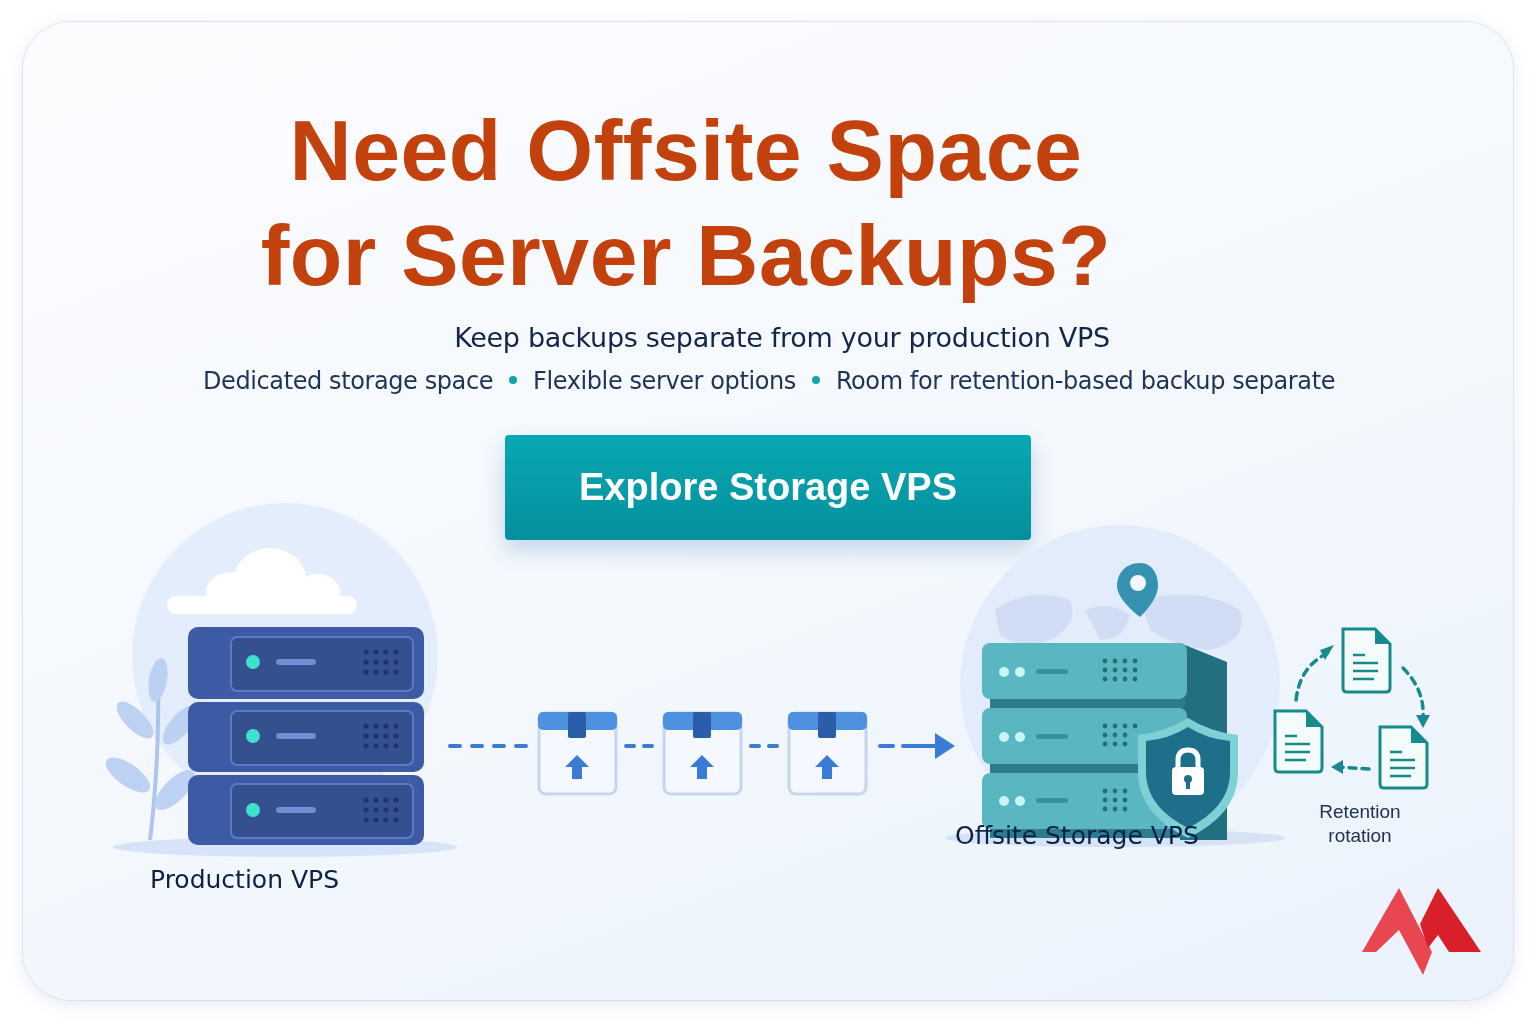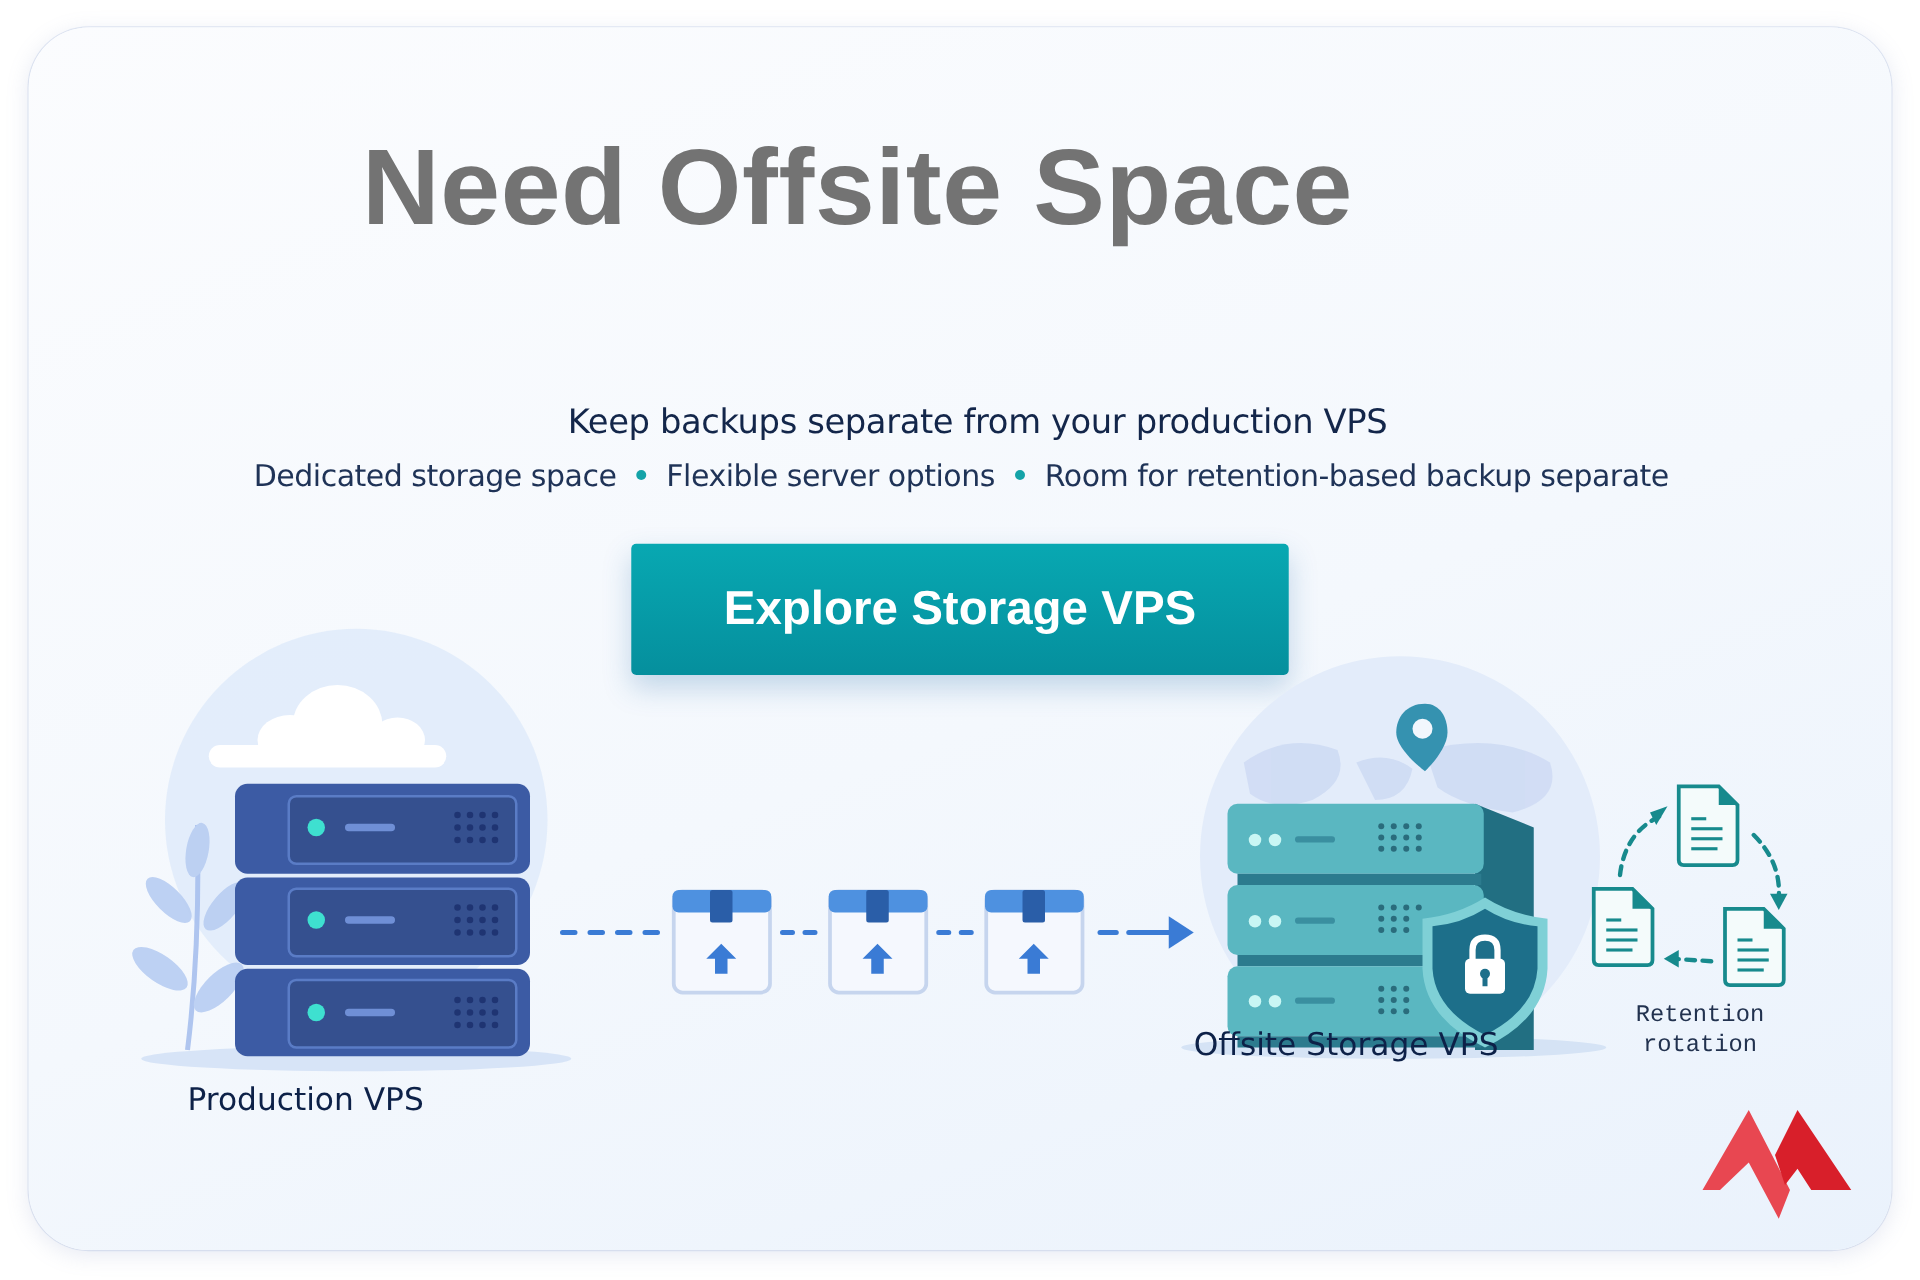--- a/index.html
+++ b/index.html
@@ -8,50 +8,51 @@
     font-family:"Liberation Sans", sans-serif;
   }
   .card {
     position:absolute; left:23px; top:22px; width:1490px; height:978px;
     border-radius:48px;
     background:linear-gradient(160deg,#fbfcfe 0%,#f4f8fd 55%,#eaf2fc 100%);
     box-shadow:0 4px 18px rgba(120,140,190,0.18), 0 0 0 1px rgba(210,220,238,0.6);
   }
   .headline {
     position:absolute; left:0; top:98px; width:1372px; text-align:center;
-    color:#737373; font-weight:700; font-size:86px; line-height:105px; letter-spacing:0.5px;
+    color:#c2410c; font-weight:700; font-size:86px; line-height:105px; letter-spacing:0.5px;
   }
   .subtitle {
     position:absolute; left:0; top:322px; width:1564px; text-align:center;
     color:#13264a; font-size:27px; font-family:"DejaVu Sans", sans-serif; letter-spacing:-0.3px;
   }
   .features {
     position:absolute; left:0; top:367px; width:1538px; text-align:center;
     color:#1f3357; font-size:24px; font-family:"DejaVu Sans", sans-serif; letter-spacing:-0.4px;
   }
   .features .dot { display:inline-block; width:8px; height:8px; border-radius:50%; background:#14a3a8; margin:0 16px; vertical-align:middle; position:relative; top:-2px; }
   .cta {
     position:absolute; left:505px; top:435px; width:526px; height:105px; border-radius:4px;
     background:linear-gradient(180deg,#08a8b2 0%,#058f9d 100%);
     box-shadow:0 10px 22px rgba(40,110,170,0.25);
     display:flex; align-items:center; justify-content:center;
     color:#ffffff; font-weight:700; font-size:38px; cursor:pointer; border:none;
     font-family:"Liberation Sans", sans-serif;
   }
   .label { position:absolute; color:#0d2148; font-size:25px; font-family:"DejaVu Sans", sans-serif; }
-  .small-label { position:absolute; color:#22324f; font-size:19px; font-family:Liberation Mono, monospace; text-align:center; line-height:24px; }
+  .small-label { position:absolute; color:#22324f; font-size:19px; font-family:Liberation Sans, sans-serif; text-align:center; line-height:24px; }
   svg { position:absolute; overflow:visible; }
 </style>
 </head>
 <body>
 
 <div class="card"></div>
 
 <div class="headline">
   <div>Need Offsite Space</div>
+  <div>for Server Backups?</div>
 </div>
 
 <div class="subtitle">Keep backups separate from your production VPS</div>
 
 <div class="features">
   <span>Dedicated storage space</span><span class="dot"></span><span>Flexible server options</span><span class="dot"></span><span>Room for retention-based backup separate</span>
 </div>
 
 <button class="cta">Explore Storage VPS</button>
 

